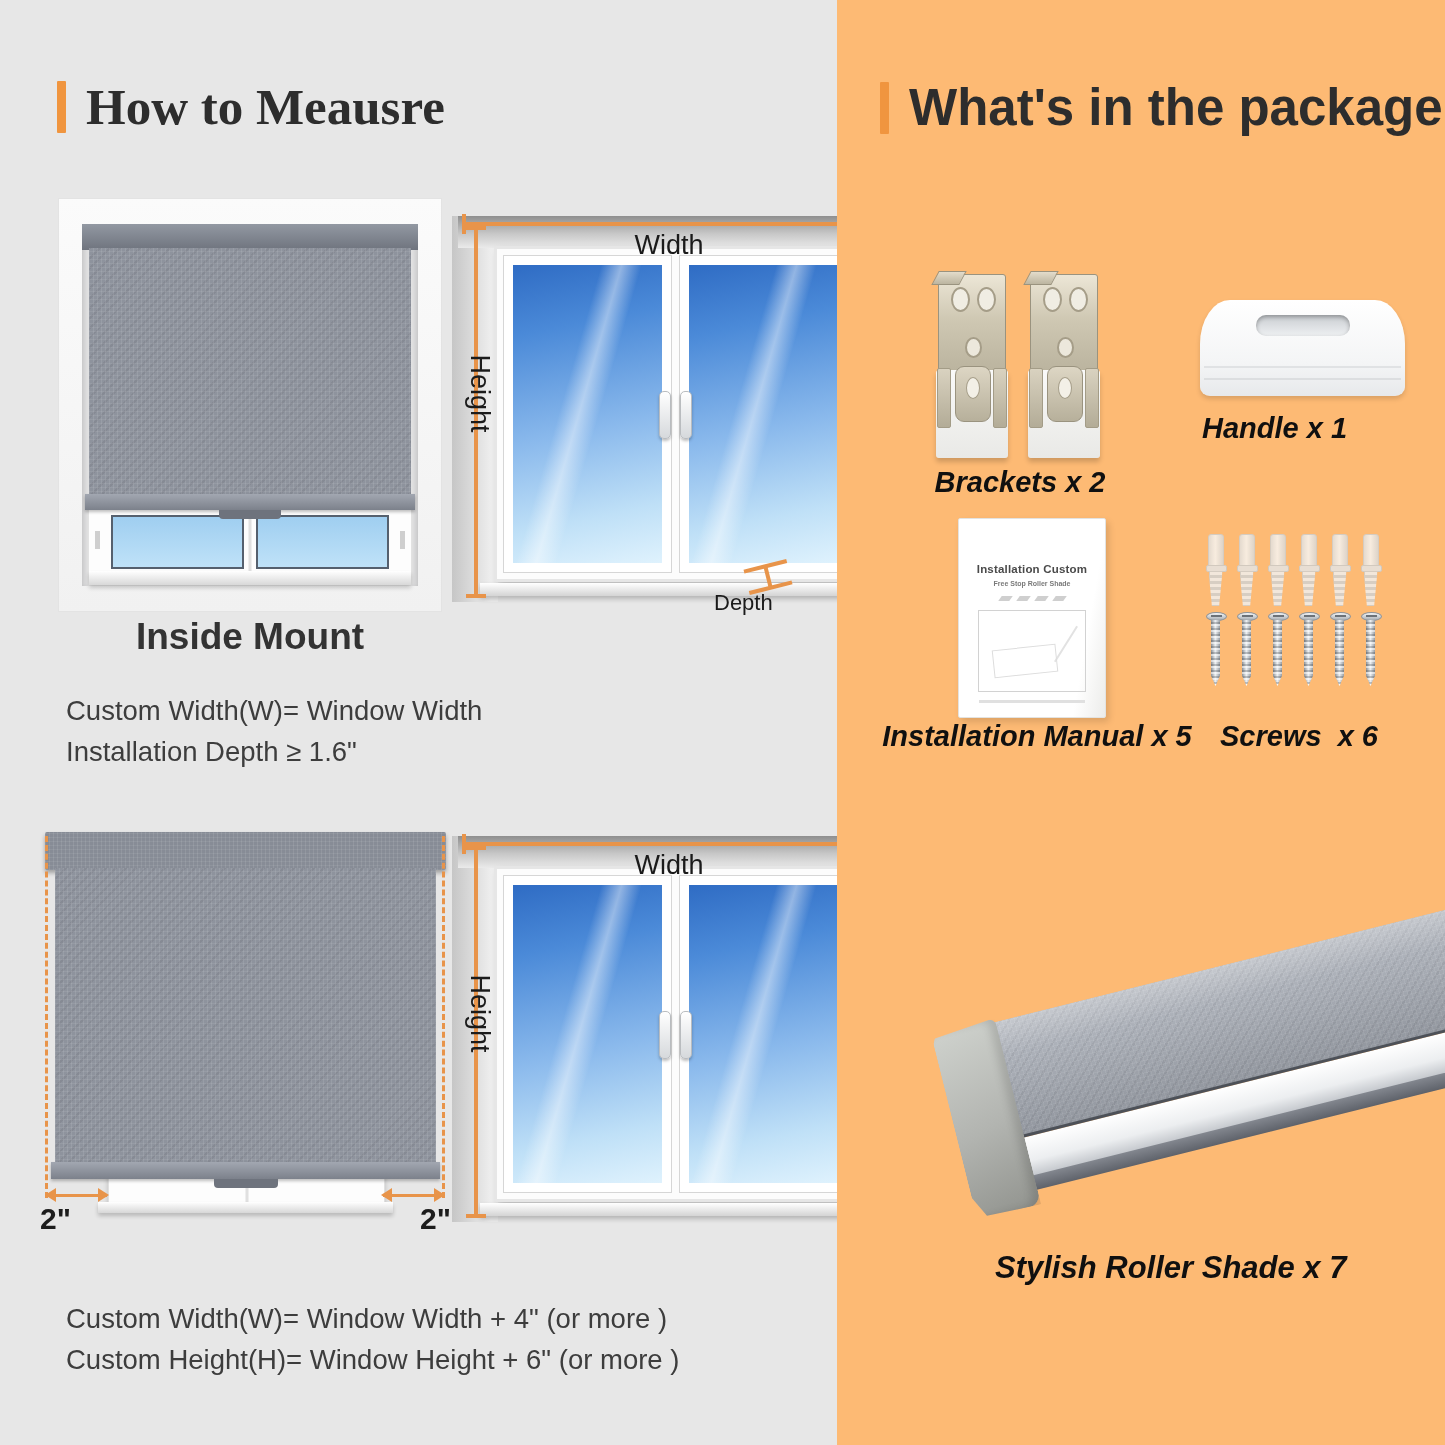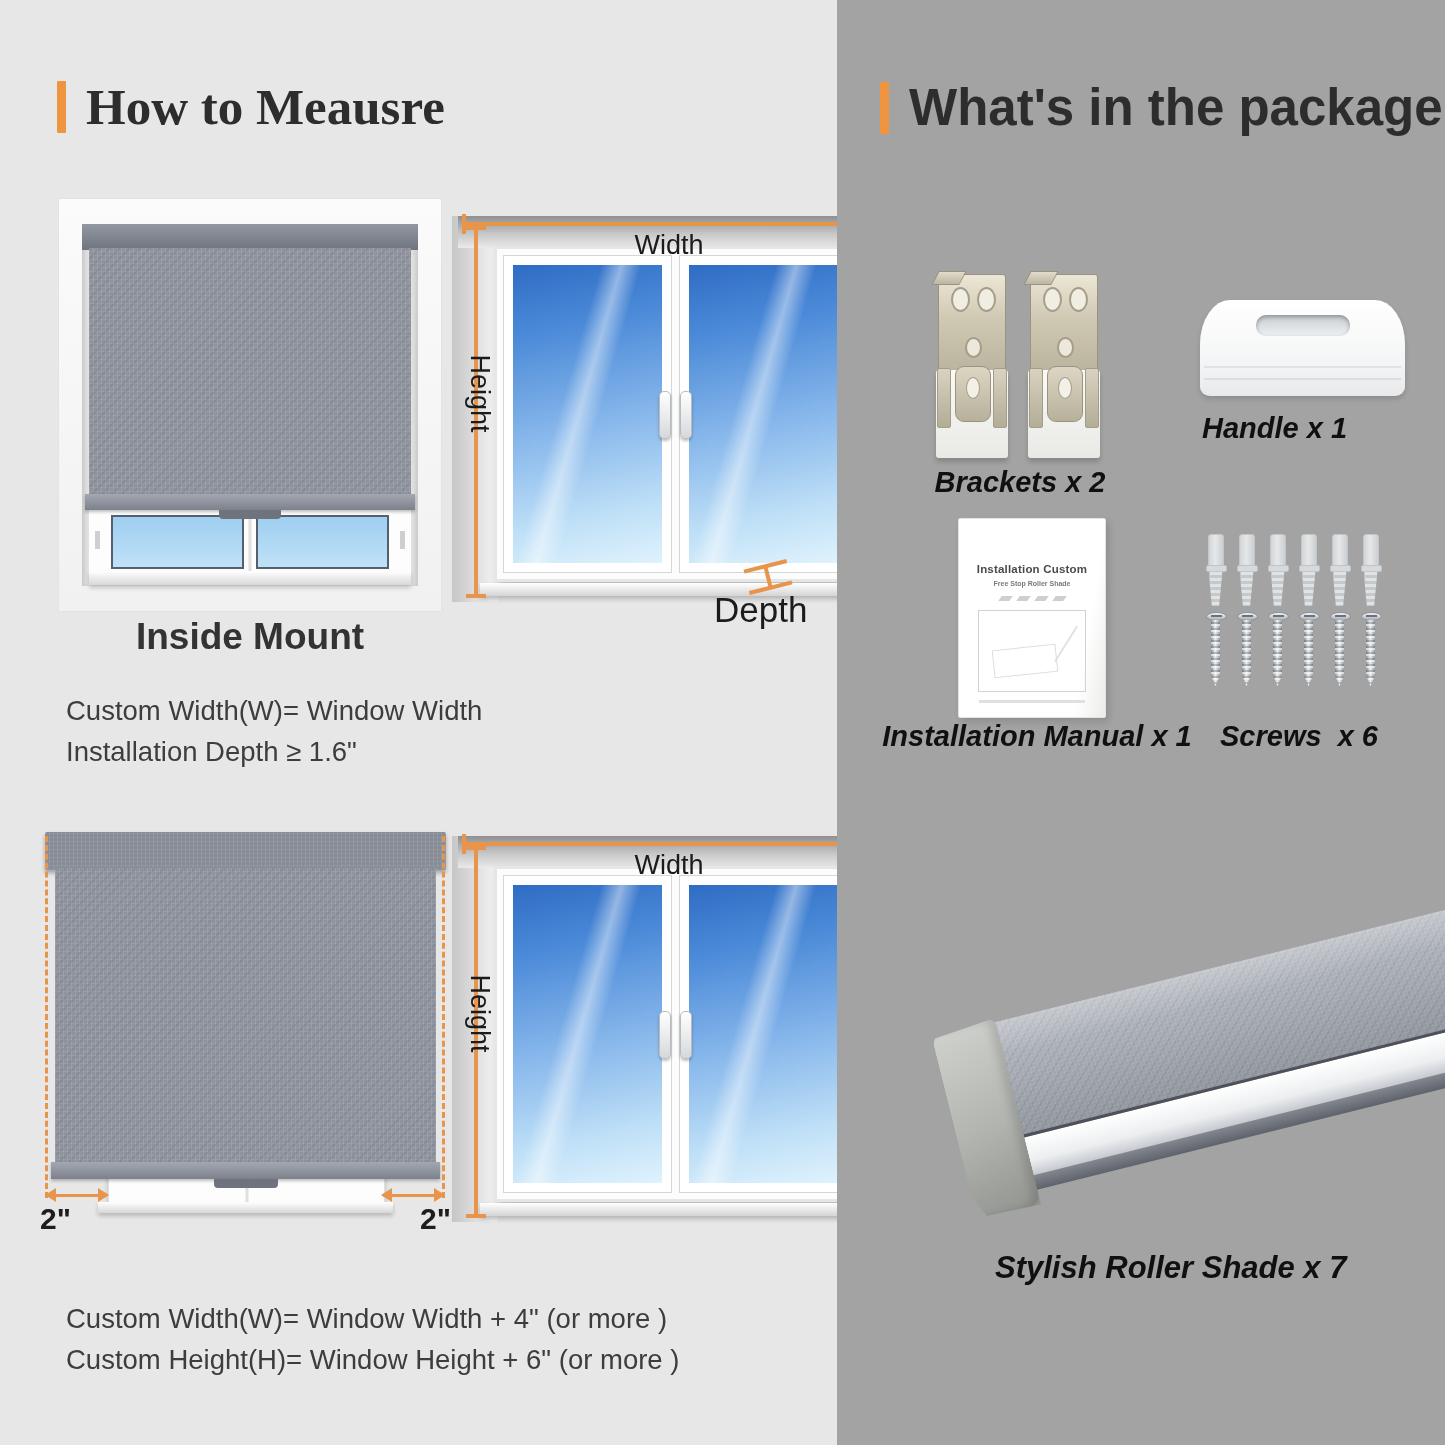--- a/index.html
+++ b/index.html
@@ -5,21 +5,21 @@
   html,body{margin:0;padding:0;}
   .canvas{
     position:relative;width:1445px;height:1445px;overflow:hidden;
     background:#e7e7e7;
     font-family:"Liberation Sans", sans-serif;
     color:#2d2d2d;
   }
   .abs{position:absolute;}
 
   
-  .panel-right{position:absolute;left:837px;top:0;width:608px;height:1445px;background:#a3a3a3;}
+  .panel-right{position:absolute;left:837px;top:0;width:608px;height:1445px;background:#fdba74;}
 
   
   .sec-head{position:absolute;display:flex;align-items:center;}
   .accent-bar{width:9px;height:52px;margin-right:20px;border-radius:1px;}
   .sec-title{font-size:51px;font-weight:bold;color:#2d2d2d;letter-spacing:0px;white-space:nowrap;}
 
   
   .fabric{
     background-color:#8e939d;
     background-image:
@@ -96,21 +96,21 @@
   .m-line-w::before{left:0;} .m-line-w::after{right:0;}
   .m-label-w{position:absolute;left:10px;right:24px;top:30px;text-align:center;font-size:27px;color:#1b1b1b;}
   .m-line-h{position:absolute;left:22px;top:26px;bottom:16px;width:4px;background:#e8944a;}
   .m-line-h::before,.m-line-h::after{content:'';position:absolute;left:-8px;width:20px;height:4px;background:#e8944a;}
   .m-line-h::before{top:0;} .m-line-h::after{bottom:0;}
   .m-label-h{position:absolute;left:-12px;top:178px;font-size:27px;color:#1b1b1b;transform:rotate(90deg);}
   .depth-marker{position:absolute;left:294px;top:364px;width:44px;height:26px;transform:rotate(-14deg);}
   .depth-marker .bar{position:absolute;left:0;right:0;height:4px;background:#e8944a;}
   .depth-marker .bar.t{top:0;} .depth-marker .bar.b{bottom:0;}
   .depth-marker .stem{position:absolute;left:50%;top:3px;bottom:3px;width:4px;margin-left:-2px;background:#e8944a;}
-  .m-label-depth{position:absolute;left:262px;top:390px;font-size:35px;color:#1b1b1b;}
+  .m-label-depth{position:absolute;left:262px;top:390px;font-size:22px;color:#1b1b1b;}
 
   
   .mount-heading{position:absolute;font-size:37px;font-weight:bold;color:#333;text-align:center;}
   .spec{position:absolute;font-size:27.5px;color:#3d3d3d;line-height:41px;}
 
   
   .item-label{position:absolute;font-size:29px;font-weight:bold;font-style:italic;color:#101010;text-align:center;white-space:pre;}
 
   .bracket{position:absolute;width:80px;height:190px;}
   .b-metal{position:absolute;left:6px;right:6px;top:4px;height:110px;border:1px solid #9a937f;border-radius:3px;
@@ -326,21 +326,21 @@
       <div class="m-sub">Free Stop Roller Shade</div>
       <div class="m-marks">
           <span></span>
           <span></span>
           <span></span>
           <span></span>
         </div>
       <div class="m-fig"></div>
       <div class="m-fineprint"></div>
     </div>
-    <div class="item-label" style="left:45px;top:720px;width:310px;">Installation Manual x 1</div>
+    <div class="item-label" style="left:45px;top:720px;width:310px;">Installation Manual x 5</div>
 
     <div class="anchors-row">
         <div class="anchor">
           <div class="a-top"></div>
           <div class="a-flange"></div>
           <div class="a-body"></div>
         </div>
         <div class="anchor">
           <div class="a-top"></div>
           <div class="a-flange"></div>

